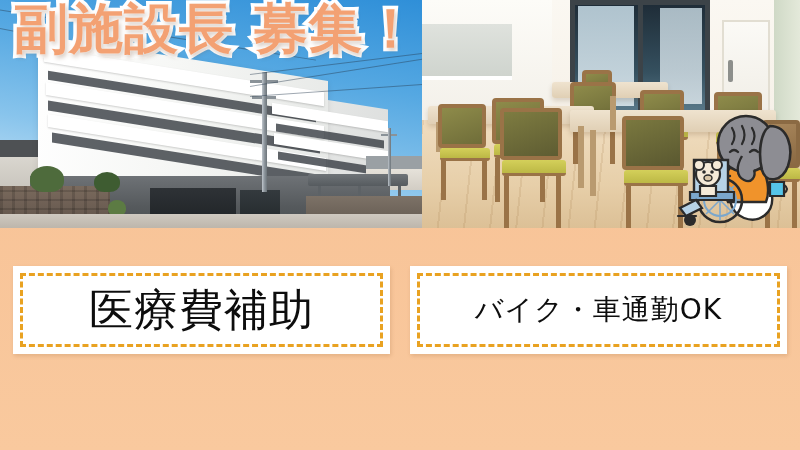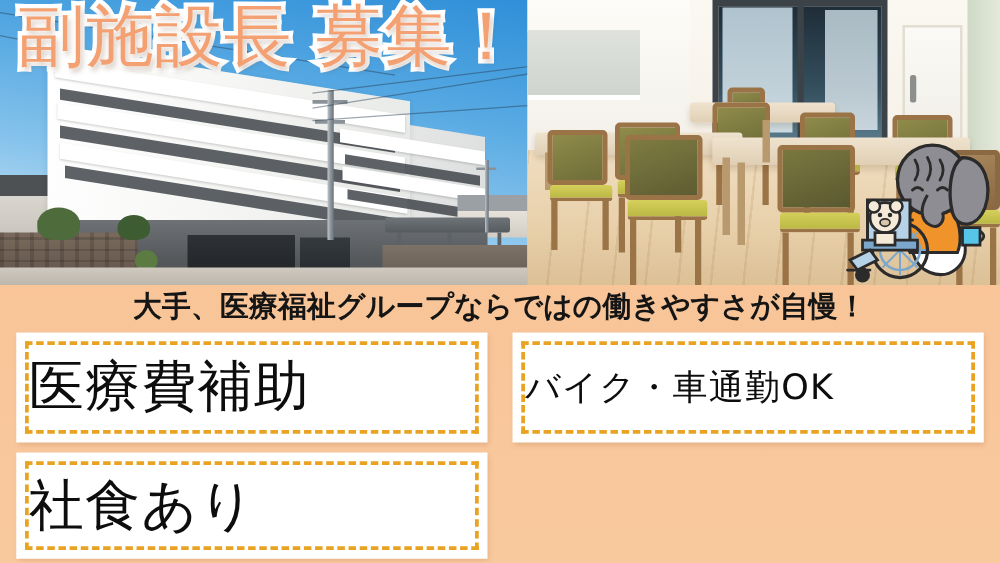--- a/index.html
+++ b/index.html
@@ -339,21 +339,21 @@
     z-index: 6;
   }
 
   
   .headline {
     position: absolute;
     left: 14px;
     top: 2px;
     z-index: 8;
     font-size: 54px;
-    font-weight: 400;
+    font-weight: 700;
     letter-spacing: 1px;
     line-height: 1;
     color: #f3a173;
     -webkit-text-stroke: 7px #ffffff;
     paint-order: stroke fill;
     text-shadow:
       0 0 1px #ffffff,
       2px 3px 4px rgba(120,80,50,.28);
     white-space: nowrap;
     font-family: "DejaVu Sans", "Liberation Sans", sans-serif;
@@ -399,21 +399,21 @@
     justify-content: center;
     padding: 7px;
     box-sizing: border-box;
   }
   .perk-inner {
     width: 100%;
     height: 100%;
     border: 3px dashed #e9a221;
     display: flex;
     align-items: center;
-    justify-content: flex-start;
+    justify-content: center;
     box-sizing: border-box;
   }
   .perk-label {
     font-size: 44px;
     font-weight: 400;
     color: #0d0d0d;
     letter-spacing: 1px;
     line-height: 1;
     white-space: nowrap;
     font-family: "DejaVu Sans", "Liberation Sans", sans-serif;
@@ -595,33 +595,27 @@
       <circle cx="43" cy="53" r="5" fill="#f5ead8" stroke="#2b2b2b" stroke-width="2"></circle>
       <circle cx="30" cy="60" r="1.8" fill="#2b2b2b"></circle>
       <circle cx="38" cy="60" r="1.8" fill="#2b2b2b"></circle>
       <ellipse cx="34" cy="66" rx="4" ry="3" fill="#d9c6a8" stroke="#2b2b2b" stroke-width="1.4"></ellipse>
       <path d="M26 74 h16 v10 h-16 z" fill="#f5ead8" stroke="#2b2b2b" stroke-width="2.2"></path>
     </svg>
   </div>
 
   <div class="headline">副施設長 募集！</div>
 
-  <div class="subtitle">大手、医療福祉グループならではの働きやすさが自慢！</div>
 
   <div class="perks">
     <div class="perk">
       <div class="perk-inner">
         <span class="perk-label">医療費補助</span>
       </div>
     </div>
     <div class="perk">
       <div class="perk-inner">
         <span class="perk-label small">バイク・車通勤OK</span>
       </div>
     </div>
-    <div class="perk">
-      <div class="perk-inner">
-        <span class="perk-label">社食あり</span>
-      </div>
-    </div>
   </div>
 
 </div>
 
 </body></html>

